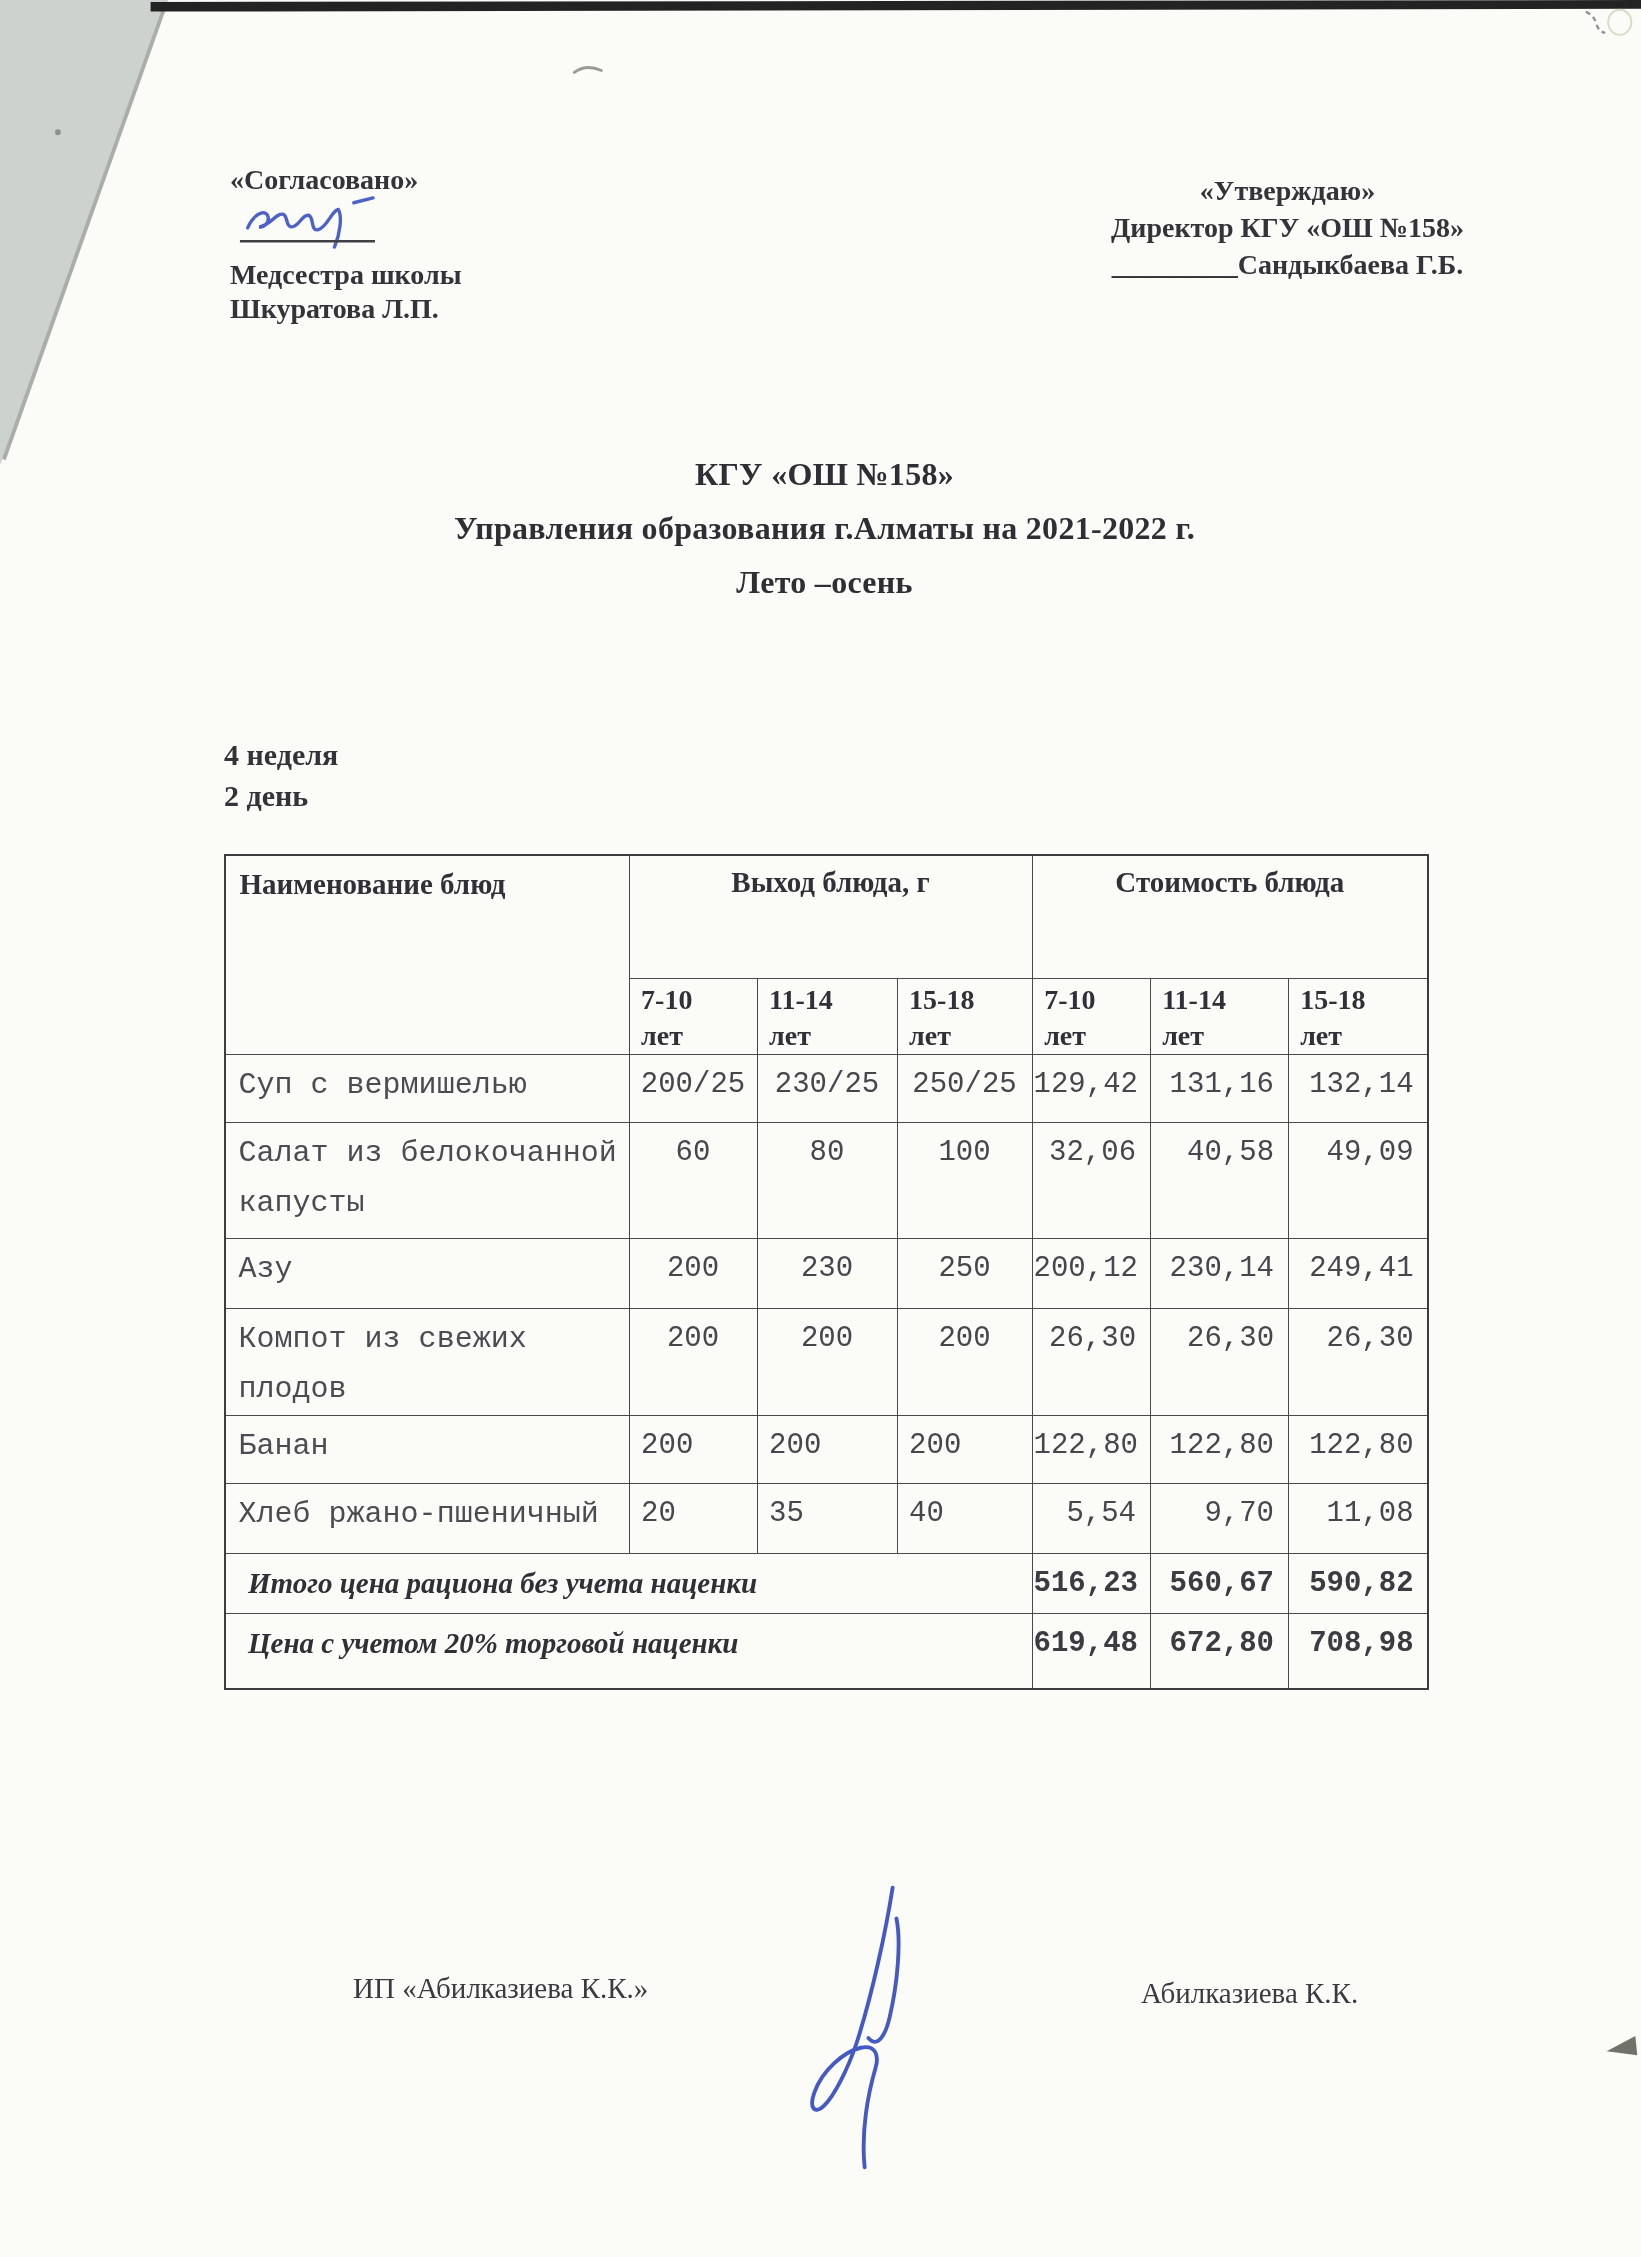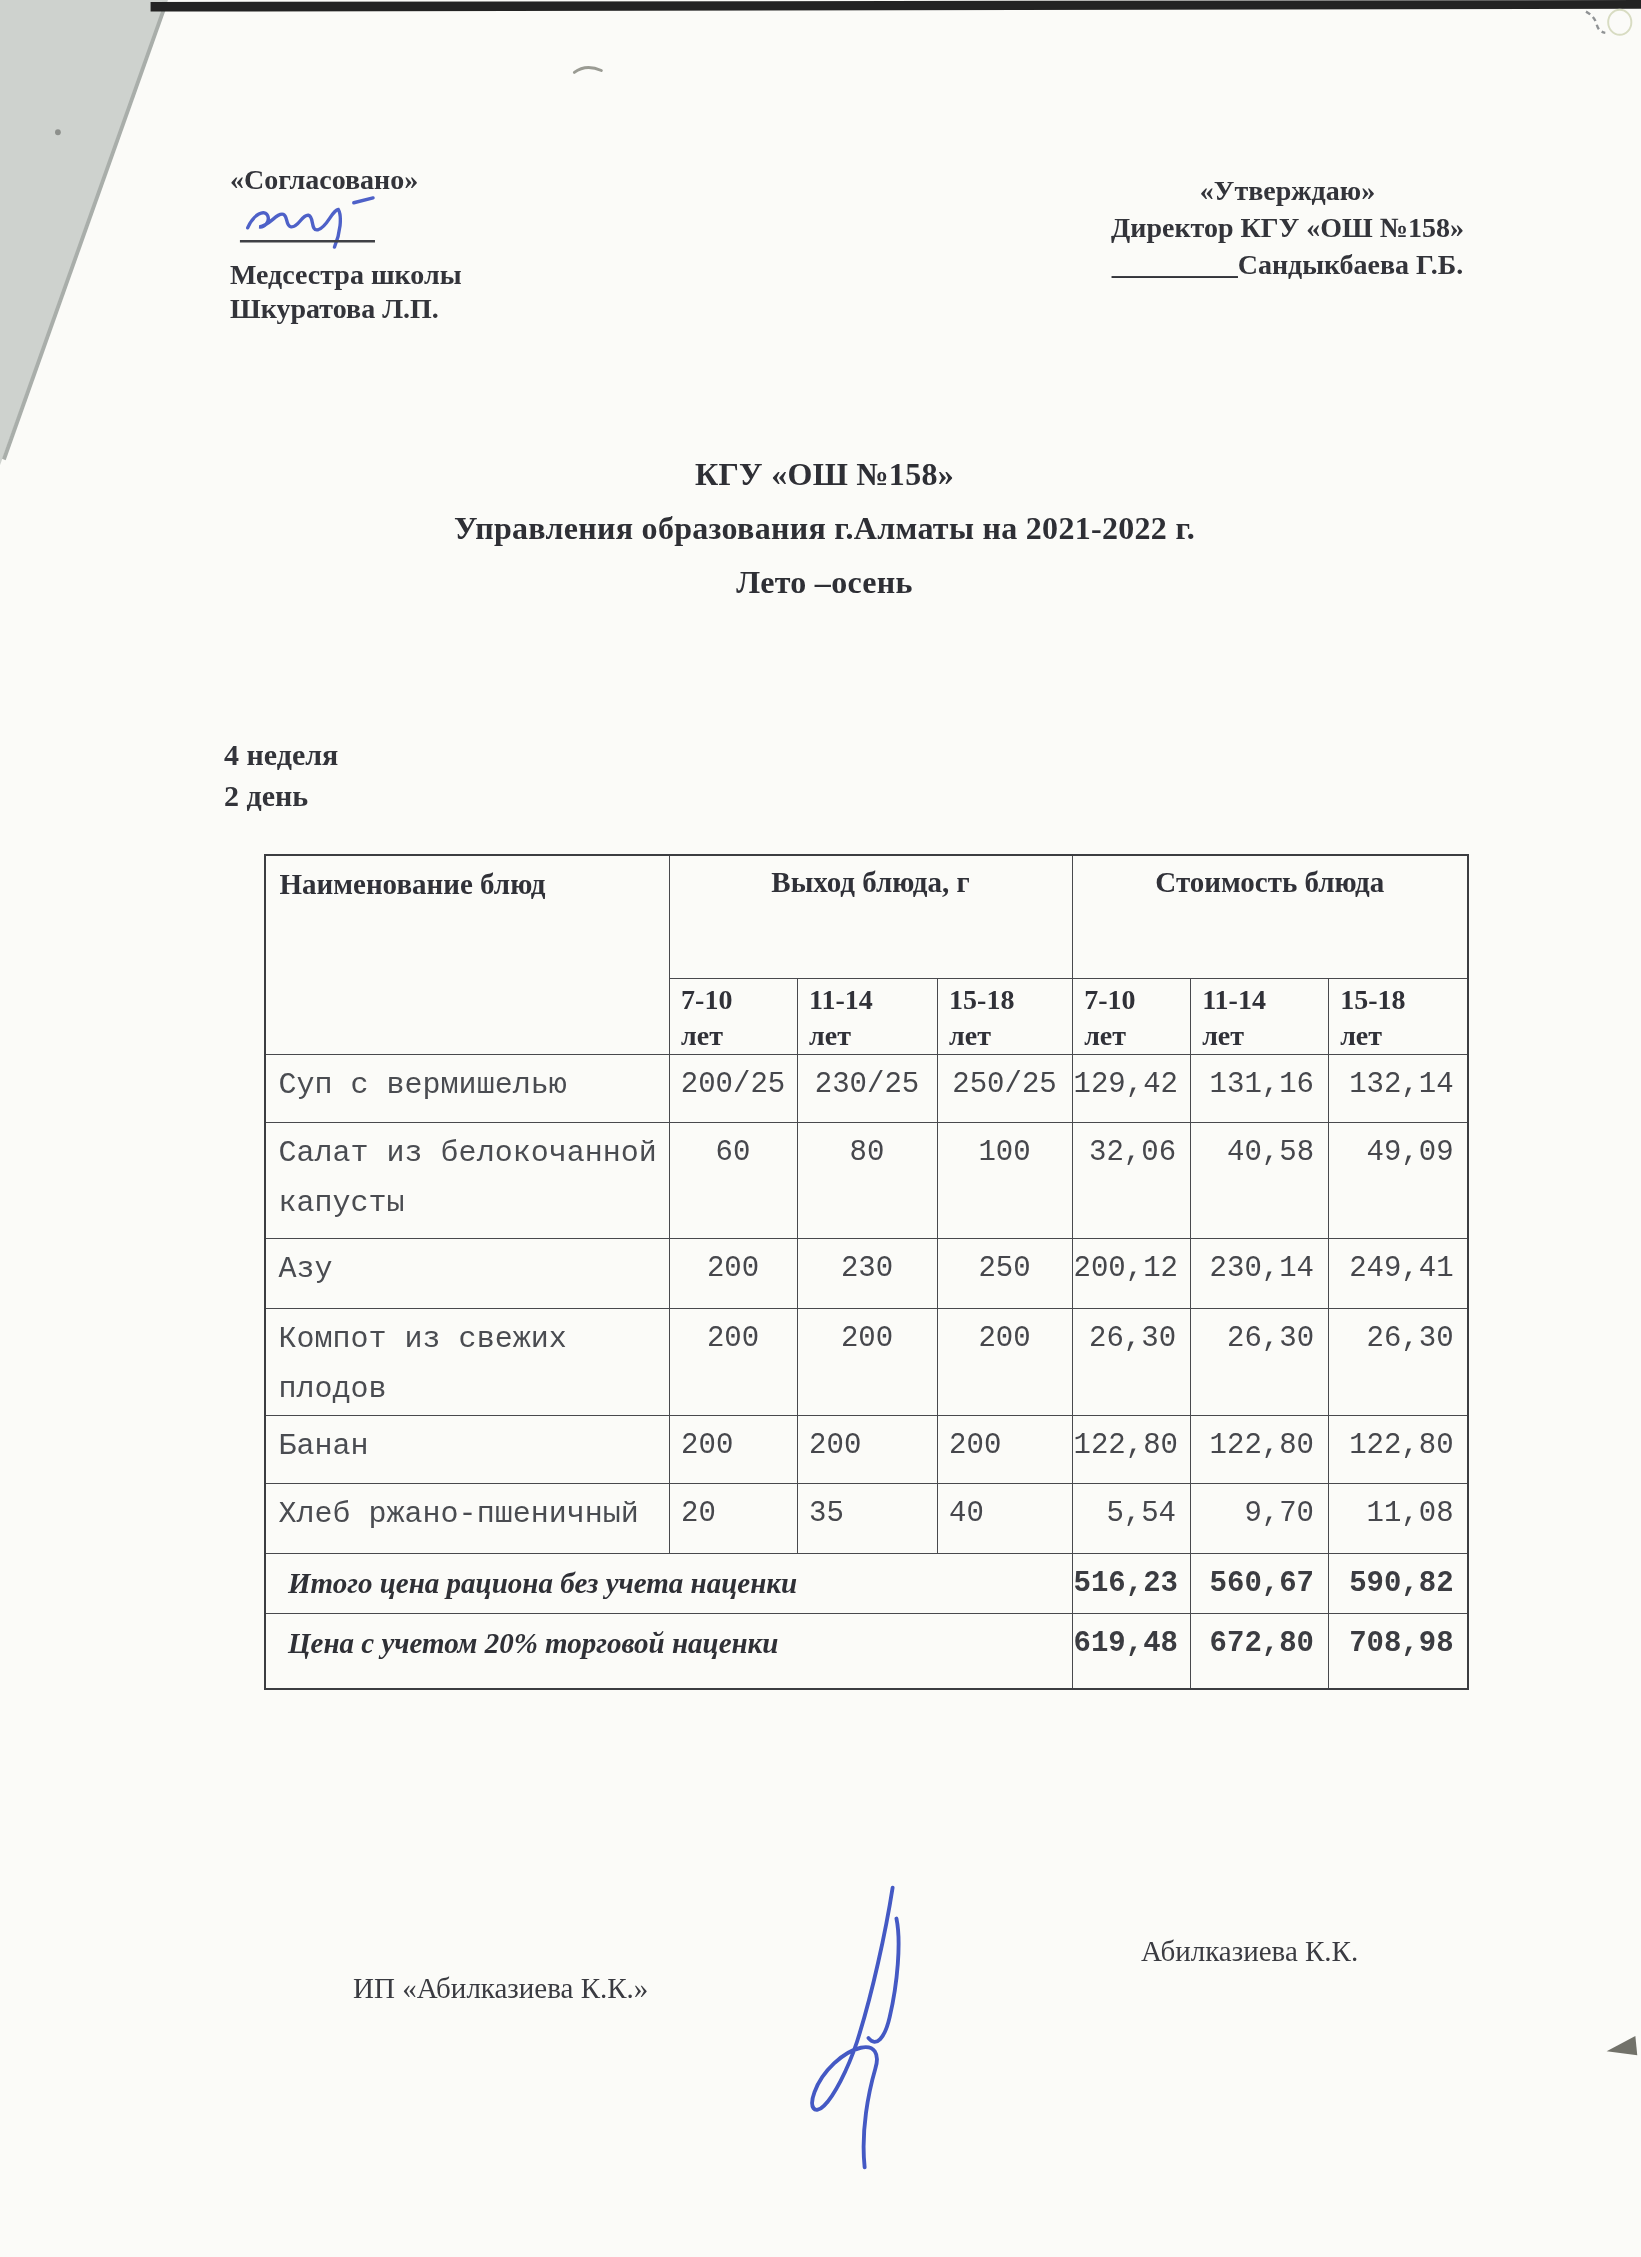--- a/index.html
+++ b/index.html
@@ -9,21 +9,21 @@
   
   .approve{font-weight:bold;font-size:28px;color:#33343a;}
   #approve-right{left:1099px;top:172px;width:377px;text-align:center;line-height:37px;}
   
   #title-block{left:220px;top:447px;width:1209px;text-align:center;
                font-weight:bold;font-size:32px;line-height:54px;color:#2e2f35;letter-spacing:0.3px;}
   
   #period-block{left:224px;top:734px;font-weight:bold;font-size:30px;line-height:41px;color:#33343a;}
   
   #menu-table{left:224px;top:854px;}
-  table{border-collapse:collapse;table-layout:fixed;width:1203px;background:transparent;margin-left:40px;}
+  table{border-collapse:collapse;table-layout:fixed;width:1203px;background:transparent;}
   th,td{border:1.9px solid #48494d;vertical-align:top;overflow:hidden;}
   table{border:2.9px solid #3c3d41;}
   th{font-family:"Liberation Serif", serif;font-weight:bold;color:#303138;}
   th.name-h{font-size:29px;text-align:left;padding:11.6px 9.7px 0 13.5px;}
   th.group-h{font-size:29px;text-align:center;padding-top:9.7px;}
   th.sub-h{font-size:28px;text-align:left;padding:3.9px 0 0 11.6px;line-height:36px;font-weight:bold;}
   td{font-family:Liberation Mono, monospace;font-size:30px;color:#4a4c51;
      padding-top:4.8px;line-height:50px;}
   td.name{text-align:left;padding-left:12.6px;padding-right:9.7px;}
   td.out{text-align:center;font-size:29px;color:#46474c;}
@@ -199,14 +199,14 @@
 </div>
 
 <div class="abs footer-text" style="left:353px;top:1972px;">ИП «Абилказиева К.К.»</div>
 
 <svg class="abs" style="left:801px;top:1878px;" width="135" height="299" viewBox="0 0 140 310">
   <path d="M95,10 C88,55 74,120 58,170 C48,200 34,226 24,236 C14,246 8,238 14,222
            C22,200 44,180 62,176 C76,173 82,182 77,198 C70,222 62,262 66,300" stroke="#4459c4" stroke-width="4" fill="none" stroke-linecap="round"></path>
   <path d="M99,42 C104,66 100,110 92,144 C87,166 78,176 70,166" stroke="#4459c4" stroke-width="4" fill="none" stroke-linecap="round"></path>
 </svg>
 
-<div class="abs footer-text" style="left:1141px;top:1935px;">Абилказиева К.К.</div>
+<div class="abs footer-text" style="left:1141px;top:1977px;">Абилказиева К.К.</div>
 
 
 </body></html>

